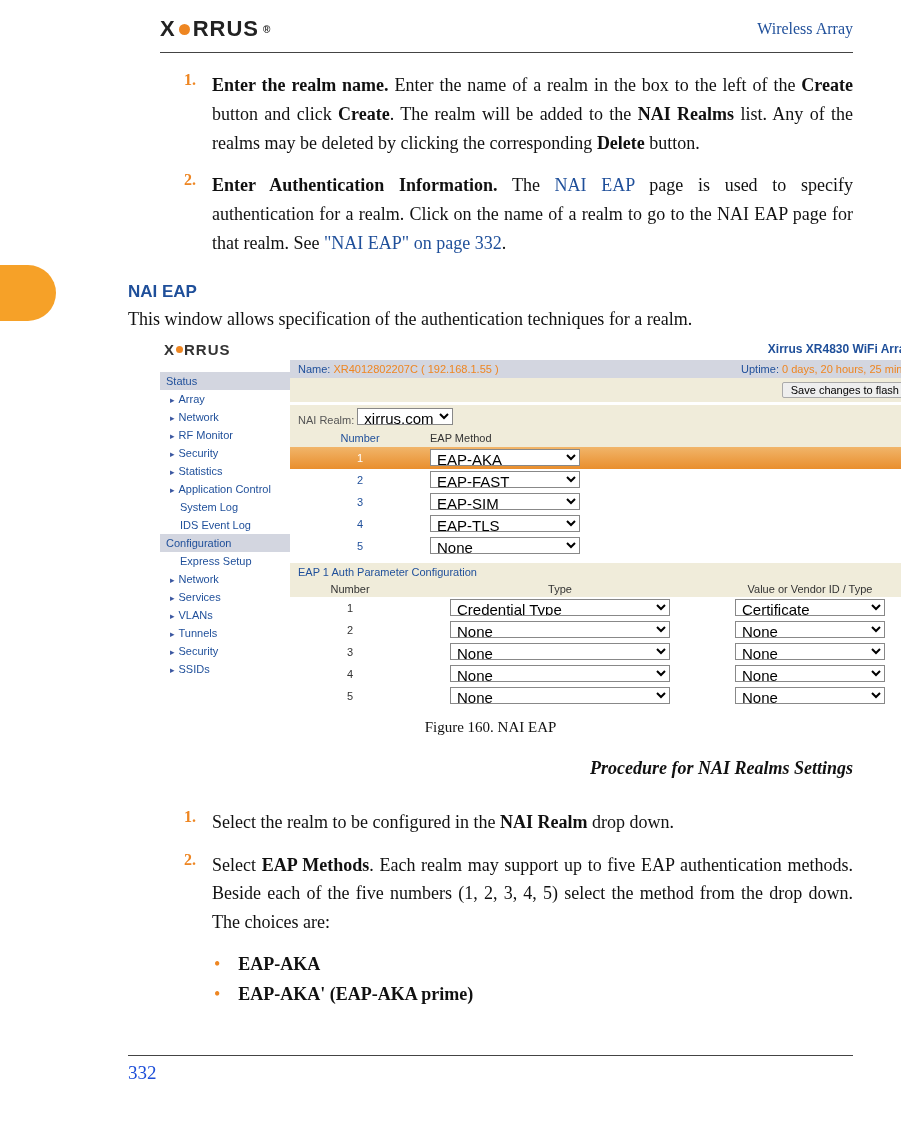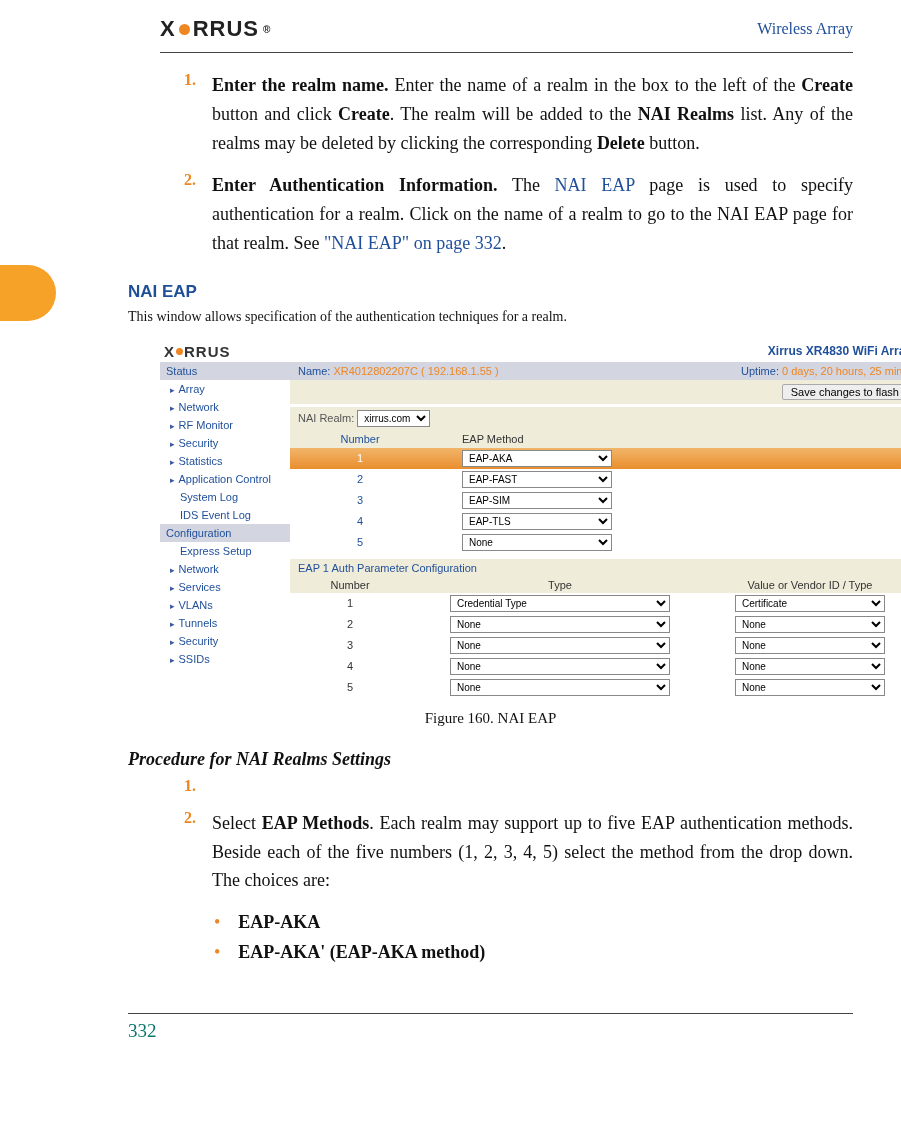--- a/index.html
+++ b/index.html
@@ -26,56 +26,56 @@
   .rule { border:0; border-top:1px solid #444; margin:6px 0 18px 160px; }
 
   .content { margin-left:128px; }
   .ol-step { display:flex; gap:16px; margin-bottom:14px; }
   .ol-step .num { color: var(--orange); font-weight:700; min-width:22px; text-align:right; padding-left:46px; }
   .ol-step .body { flex:1; text-align:justify; line-height:1.6; font-size:18px; }
   .ol-step .body b { font-weight:700; }
   .link { color: var(--link); }
 
   h3.sec { color: var(--blue); font-family: Arial, Helvetica, sans-serif; font-weight:700; font-size:17px; margin:24px 0 4px 0; }
-  .para { font-size:14px; line-height:1.5; margin:0 0 14px 0; }
-
-  .proc-head { font-style:italic; font-weight:700; font-size:18px; margin:22px 0 7px 0; }
+  .para { font-size:18px; line-height:1.5; margin:0 0 6px 0; }
+
+  .proc-head { font-style:italic; font-weight:700; font-size:18px; margin:22px 0 29px 0;text-align:right; }
   .bullet { display:flex; gap:18px; margin:2px 0 2px 86px; }
   .bullet .dot { color: var(--orange); font-size:18px; line-height:1.55; }
   .bullet .txt { font-weight:700; font-size:18px; line-height:1.55; }
 
   .footer { margin:46px 0 0 128px; display:flex; justify-content:space-between; align-items:center; color: var(--blue); font-size:19px; border-top:1px solid #444; padding-top:6px; }
-  .footer .pg { color:#0f766e; }
+  .footer .pg { color:#1d4ed8; }
 
   
   .shot { margin-left:32px; width:756px; font-family: Arial, Helvetica, sans-serif; font-size:11px; color:#333; background:#fff; }
   .shot .topbar { display:flex; justify-content:space-between; align-items:center; padding:2px 4px; }
   .shot .brand2 { display:flex; align-items:center; font-weight:900; letter-spacing:1px; font-size:15px; }
   .shot .brand2 .dot { width:7px; height:7px; background:var(--orange); border-radius:50%; display:inline-block; margin:0 1px; }
   .shot .prod { color: var(--blue); font-weight:700; font-size:12px; }
   .shot .wrap { display:flex; }
-  .shot .side { width:130px; }
+  .shot .side { width:130px;margin-top:12px; }
   .shot .sh { background:var(--hdr); color: var(--blue); font-weight:400; padding:3px 6px; font-size:11px; }
   .shot .si { padding:3px 6px 3px 10px; color: var(--blue); font-size:11px; }
   .shot .si::before { content:"▸"; color:#3a56a0; font-size:9px; margin-right:4px; }
   .shot .si.plain::before { content:""; margin-right:10px; }
   .shot .main { flex:1; }
   .shot .main .hdrrow { background:var(--hdr); display:flex; justify-content:space-between; padding:3px 8px; color: var(--blue); font-size:11px; }
   .shot .main .hdrrow .v { color: var(--orange); }
   .shot .main .band { background:#f0ecda; display:flex; justify-content:flex-end; padding:4px 8px; }
   .shot .btn { font-family:Arial; font-size:11px; background:#eee; border:1px solid #aaa; padding:1px 8px; border-radius:2px; }
   .shot .main .filter { background:#f0ecda; padding:3px 8px; margin-top:3px; color:#555; }
-  .shot select, .shot .sel { font-family:Arial; font-size:10px; border:1px solid #888; background:#fff; padding:0 2px; height:17px; box-sizing:border-box; }
+  .shot select, .shot .sel { font-family:Arial; font-size:15px; border:1px solid #888; background:#fff; padding:0 2px; height:17px; box-sizing:border-box; }
   .shot .tbl { }
   .shot .tbl .hd { background:#f0ecda; display:flex; padding:3px 0; text-align:center; }
   .shot .tbl .row { display:flex; padding:2px 0; text-align:center; align-items:center; }
   .shot .tbl .row.hi { background: linear-gradient(#f1b56a,#e98e2d); }
   .shot .tbl .c1 { width:140px; color: var(--blue); }
   .shot .tbl .row.hi .c1 { color:#fff; }
-  .shot .tbl .c2 { width:180px; text-align:left;margin-left:32px; }
+  .shot .tbl .c2 { width:180px; text-align:left; }
   .shot .sec2 { background:#f0ecda; padding:3px 8px; margin-top:6px; color: var(--blue); font-size:11px; }
   .shot .tbl2 .hd, .shot .tbl2 .row { display:flex; text-align:center; padding:2px 0; align-items:center; }
   .shot .tbl2 .hd { background:#f0ecda; }
   .shot .tbl2 .c1 { width:120px; }
   .shot .tbl2 .c2 { width:300px; }
   .shot .tbl2 .c3 { width:200px; }
 
   .caption { text-align:center; font-size:15px; margin:12px 0 8px 0; }
 </style>
 </head>
@@ -212,31 +212,32 @@
           </div>
         </div>
       </div>
     </div>
 
     <div class="caption">Figure 160. NAI EAP</div>
 
     <div class="proc-head">Procedure for NAI Realms Settings</div>
     <div class="ol-step">
       <div class="num">1.</div>
+      <div class="body"><span>Select the realm to be configured in the </span><b>NAI Realm</b><span> drop down.</span></div>
     </div>
     <div class="ol-step">
       <div class="num">2.</div>
       <div class="body"><span>Select </span><b>EAP Methods</b><span>. Each realm may support up to five EAP authentication methods. Beside each of the five numbers (1, 2, 3, 4, 5) select the method from the drop down. The choices are:</span></div>
     </div>
     <div class="bullet">
         <div class="dot">•</div>
         <div class="txt">EAP-AKA</div>
       </div>
     <div class="bullet">
         <div class="dot">•</div>
-        <div class="txt">EAP-AKA' (EAP-AKA method)</div>
+        <div class="txt">EAP-AKA' (EAP-AKA prime)</div>
       </div>
   </div>
 
   <div class="footer">
     <div class="pg">332</div>
   </div>
 </div>
 
 </body></html>

